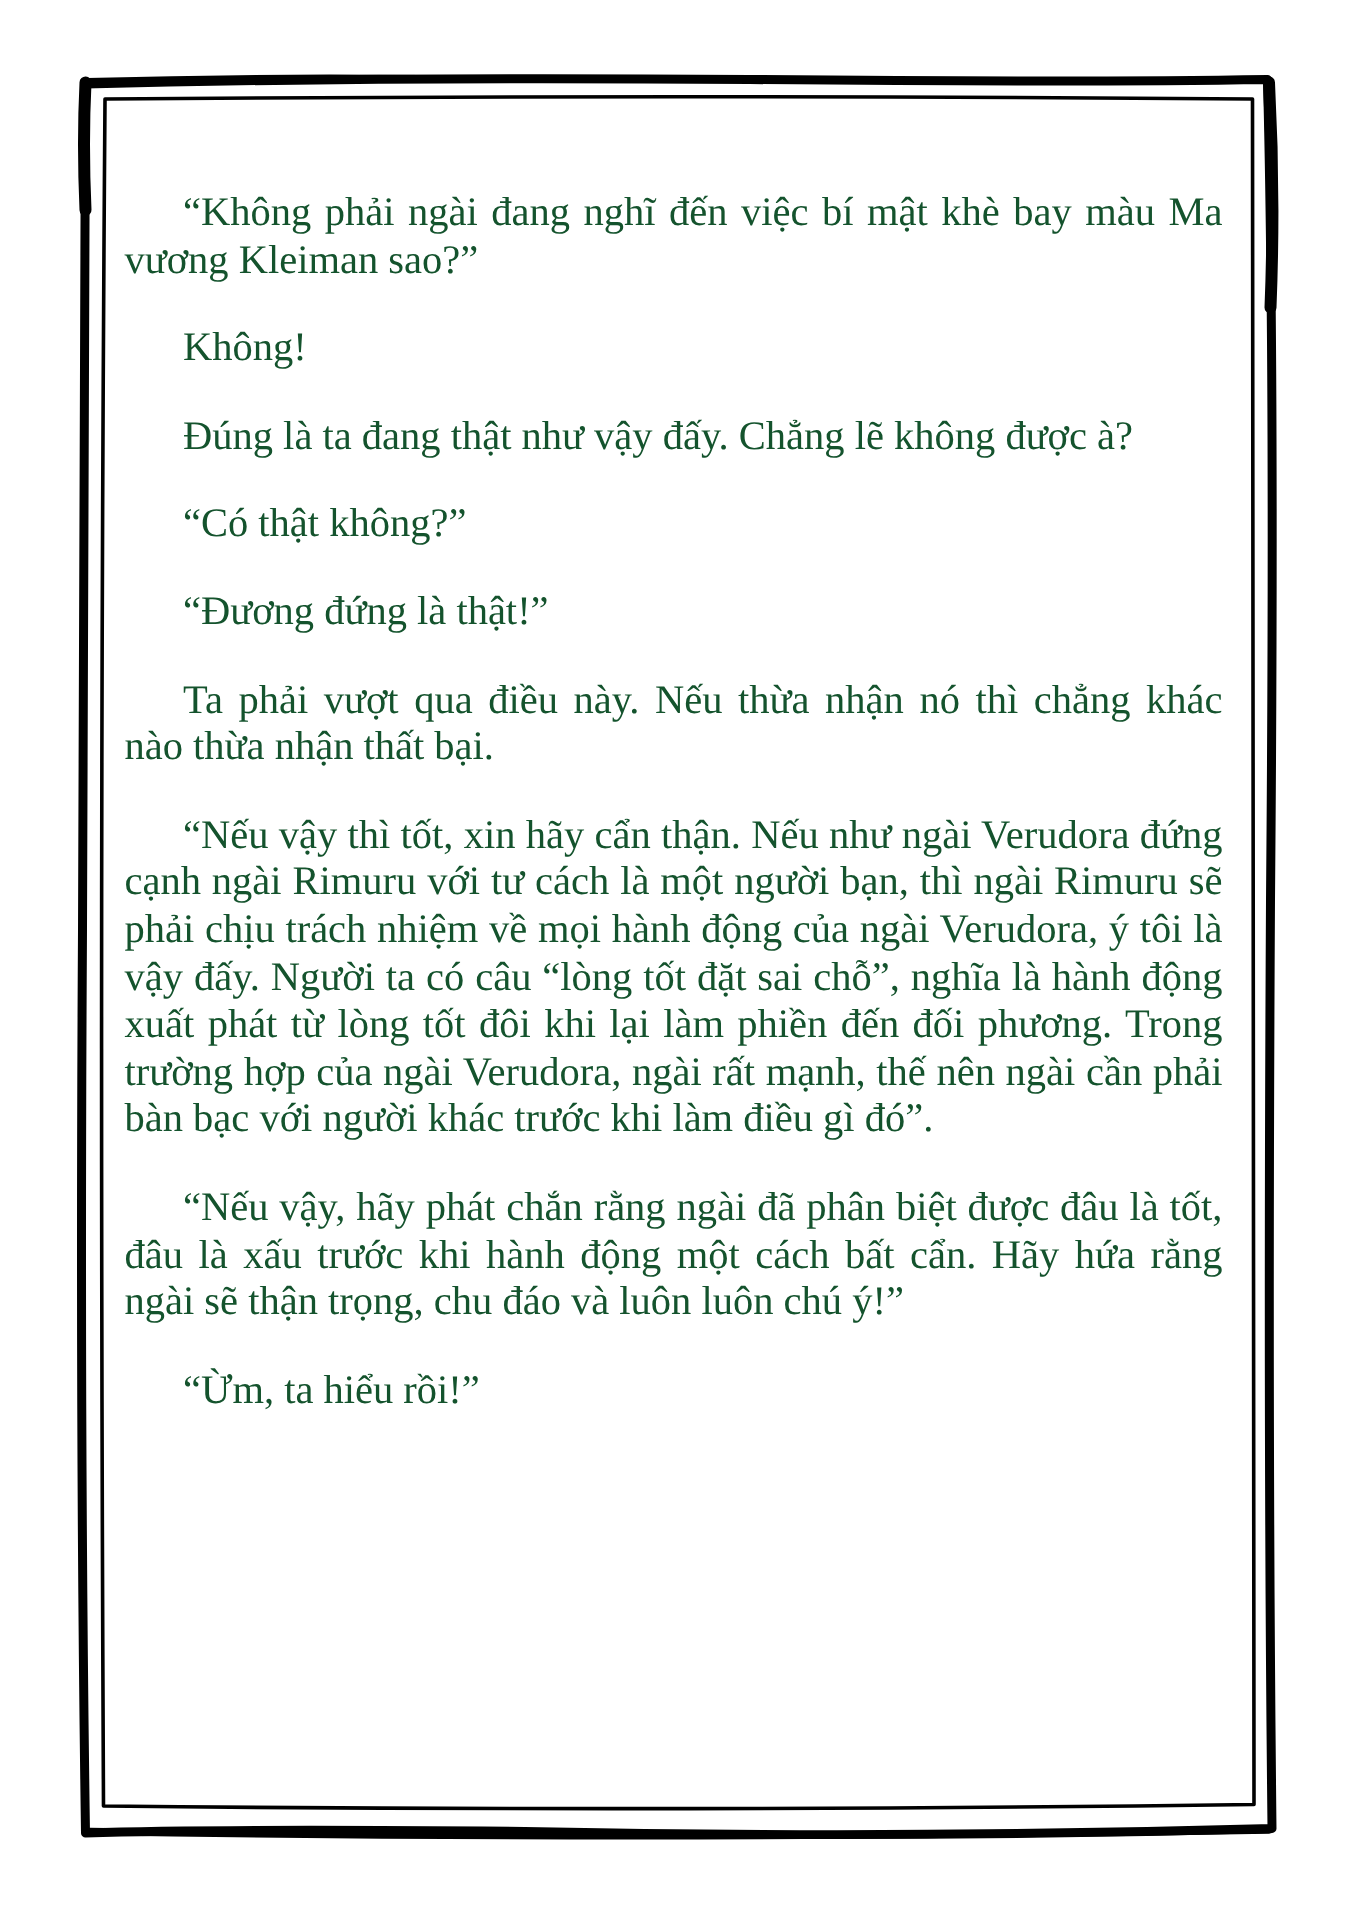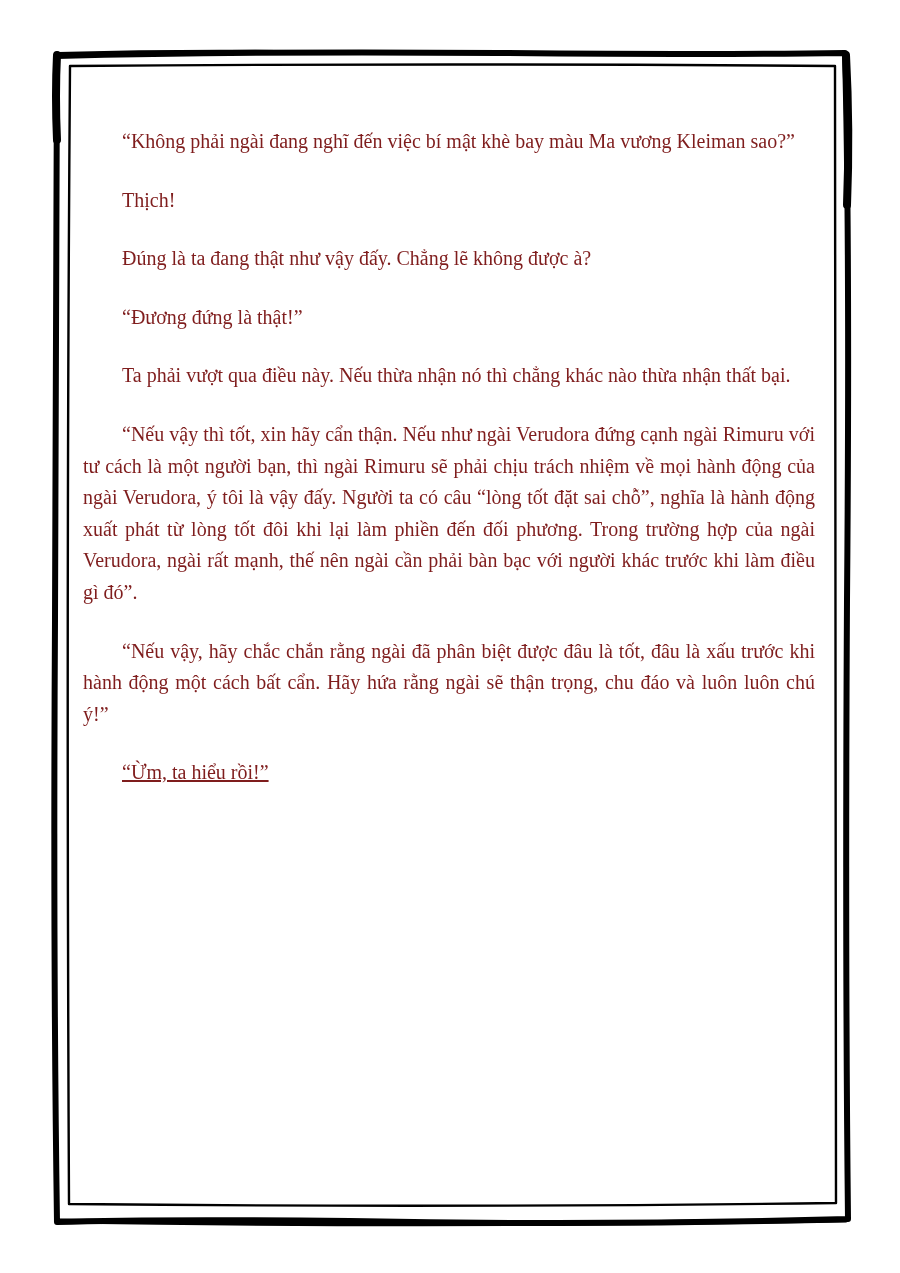--- a/index.html
+++ b/index.html
@@ -20,34 +20,33 @@
     top: 0;
     width: 900px;
     height: 1273px;
     pointer-events: none;
   }
   .text-area {
     position: absolute;
     left: 83px;
     top: 126px;
     width: 732px;
-    color: #7f1d1d;
+    color: #14532d;
     font-family: "Liberation Serif", "DejaVu Serif", serif;
-    font-size: 20px;
+    font-size: 27px;
     line-height: 31.6px;
     text-align: justify;
   }
   .text-area p {
     margin: 0 0 27px 0;
     text-indent: 39px;
     padding: 0;
   }
   .text-area p:last-child {
     margin-bottom: 0;
-    text-decoration: underline;
   }
 </style>
 </head>
 <body>
 
 <div class="page">
 
   <svg class="frame-svg" viewBox="0 0 900 1273" xmlns="http://www.w3.org/2000/svg">
 
     <path d="M57,56 Q250,51 500,53 Q720,55 845,53
@@ -61,22 +60,23 @@
     <path d="M58,54 Q200,50 340,53" fill="none" stroke="#000000" stroke-width="4" stroke-linecap="round"></path>
 
     <path d="M70,66 Q450,63 835,66
              Q838,600 836,1203
              Q450,1208 69,1204
              Q66,600 70,66 Z" fill="none" stroke="#000000" stroke-width="2.4" stroke-linejoin="round"></path>
   </svg>
 
   <div class="text-area">
     <p>“Không phải ngài đang nghĩ đến việc bí mật khè bay màu Ma vương Kleiman sao?”</p>
-    <p>Thịch!</p>
+    <p>Không!</p>
     <p>Đúng là ta đang thật như vậy đấy. Chẳng lẽ không được à?</p>
+    <p>“Có thật không?”</p>
     <p>“Đương đứng là thật!”</p>
     <p>Ta phải vượt qua điều này. Nếu thừa nhận nó thì chẳng khác nào thừa nhận thất bại.</p>
     <p>“Nếu vậy thì tốt, xin hãy cẩn thận. Nếu như ngài Verudora đứng cạnh ngài Rimuru với tư cách là một người bạn, thì ngài Rimuru sẽ phải chịu trách nhiệm về mọi hành động của ngài Verudora, ý tôi là vậy đấy. Người ta có câu “lòng tốt đặt sai chỗ”, nghĩa là hành động xuất phát từ lòng tốt đôi khi lại làm phiền đến đối phương. Trong trường hợp của ngài Verudora, ngài rất mạnh, thế nên ngài cần phải bàn bạc với người khác trước khi làm điều gì đó”.</p>
-    <p>“Nếu vậy, hãy chắc chắn rằng ngài đã phân biệt được đâu là tốt, đâu là xấu trước khi hành động một cách bất cẩn. Hãy hứa rằng ngài sẽ thận trọng, chu đáo và luôn luôn chú ý!”</p>
+    <p>“Nếu vậy, hãy phát chắn rằng ngài đã phân biệt được đâu là tốt, đâu là xấu trước khi hành động một cách bất cẩn. Hãy hứa rằng ngài sẽ thận trọng, chu đáo và luôn luôn chú ý!”</p>
     <p>“Ừm, ta hiểu rồi!”</p>
   </div>
 
 </div>
 
 </body></html>

